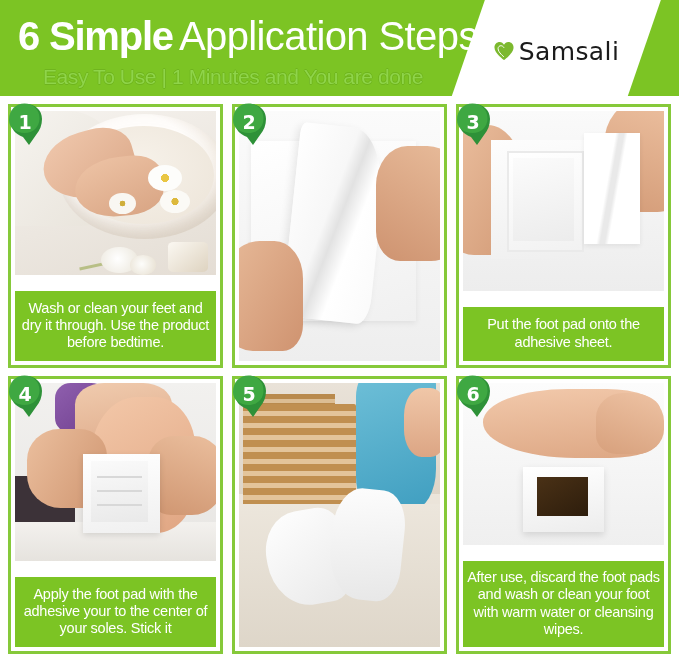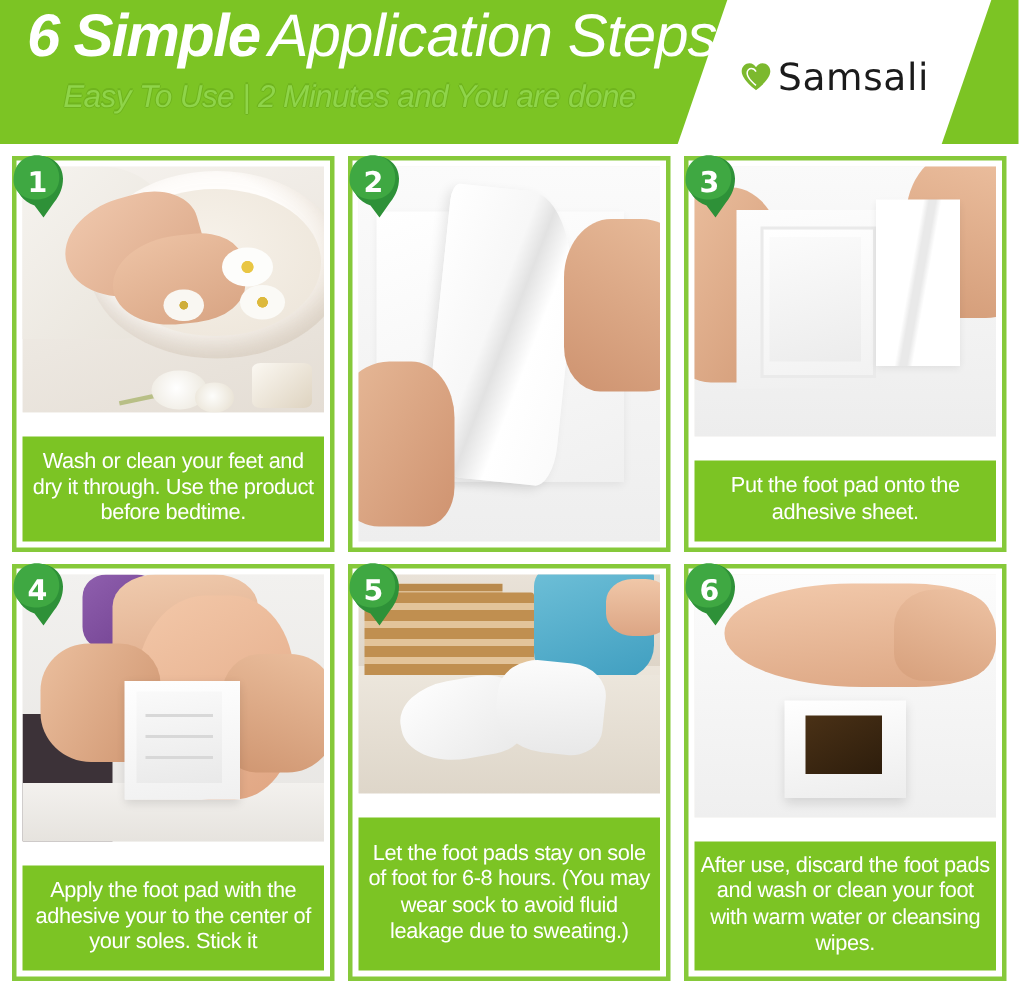--- a/index.html
+++ b/index.html
@@ -18,23 +18,22 @@
   .header {
     position: relative;
     width: 679px;
     height: 96px;
     background: #7cc424;
     overflow: hidden;
   }
   .header-text-block {
     position: absolute;
     left: 18px;
-    top: 4px;
+    top: 16px;
     width: 460px;
-    font-style: italic;
   }
   .title-line {
     white-space: nowrap;
     line-height: 1;
     margin: 0;
     padding: 0;
   }
   .title-bold {
     font-size: 40px;
     font-weight: 700;
@@ -291,21 +290,21 @@
     background: linear-gradient(150deg,#4a3116,#2d1d0c); }
 </style>
 </head>
 <body>
 
 <div class="header">
   <div class="header-text-block">
     <div class="title-line">
       <span class="title-bold">6 Simple</span><span class="title-light">Application Steps</span>
     </div>
-    <div class="subtitle">Easy To Use | 2 Minutes and You are done</div>
+    <div class="subtitle">Easy To Use | 1 Minutes and You are done</div>
   </div>
 
   <div class="logo-panel">
     <div class="logo-inner">
       <svg class="logo-heart" viewBox="0 0 24 22">
         <path d="M12 21 C12 21 1.5 13.6 1.5 7.2 C1.5 3.6 4.2 1.2 7.2 1.2 C9.4 1.2 11.1 2.5 12 4.2 C12.9 2.5 14.6 1.2 16.8 1.2 C19.8 1.2 22.5 3.6 22.5 7.2 C22.5 13.6 12 21 12 21 Z" fill="#7cb92e"></path>
         <path d="M12 17.5 C12 17.5 5.5 12.6 5.5 8.4 C5.5 6.4 7 5.2 8.6 5.2 C10 5.2 11.3 6.1 12 7.4" fill="none" stroke="#ffffff" stroke-width="1.1"></path>
       </svg>
       <span class="logo-word">Samsali</span>
     </div>
@@ -420,21 +419,20 @@
         <div class="ph c5-bg"></div>
         <div class="ph c5-wall"></div>
         <div class="ph c5-pallet2"></div>
         <div class="ph c5-pallet"></div>
         <div class="ph c5-jeans"></div>
         <div class="ph c5-arm"></div>
         <div class="ph c5-rug"></div>
         <div class="ph c5-sock1"></div>
         <div class="ph c5-sock2"></div>
       </div>
-      <div class="caption l5">Let the foot pads stay on sole of foot for 6-8 hours. (You may wear sock to avoid fluid leakage due to sweating.)</div>
     </div>
 
     <div class="card">
       <div class="badge">
         <svg viewBox="0 0 48 52">
           <path d="M6 20 C6 9 13 3 21 3 C30 3 37 9 37 18 C37 24 35 29 31 34 L24 44 L18 36 C10 33 6 28 6 20 Z" fill="#2e9138"></path>
           <path d="M4 19 C4 8.5 11 2.5 19.5 2.5 C28 2.5 34.5 8.5 34.5 17.5 C34.5 26 28 32 19.5 32 C11 32 4 27 4 19 Z" fill="#3fa842"></path>
         </svg>
         <div class="badge-num">6</div>
       </div>

